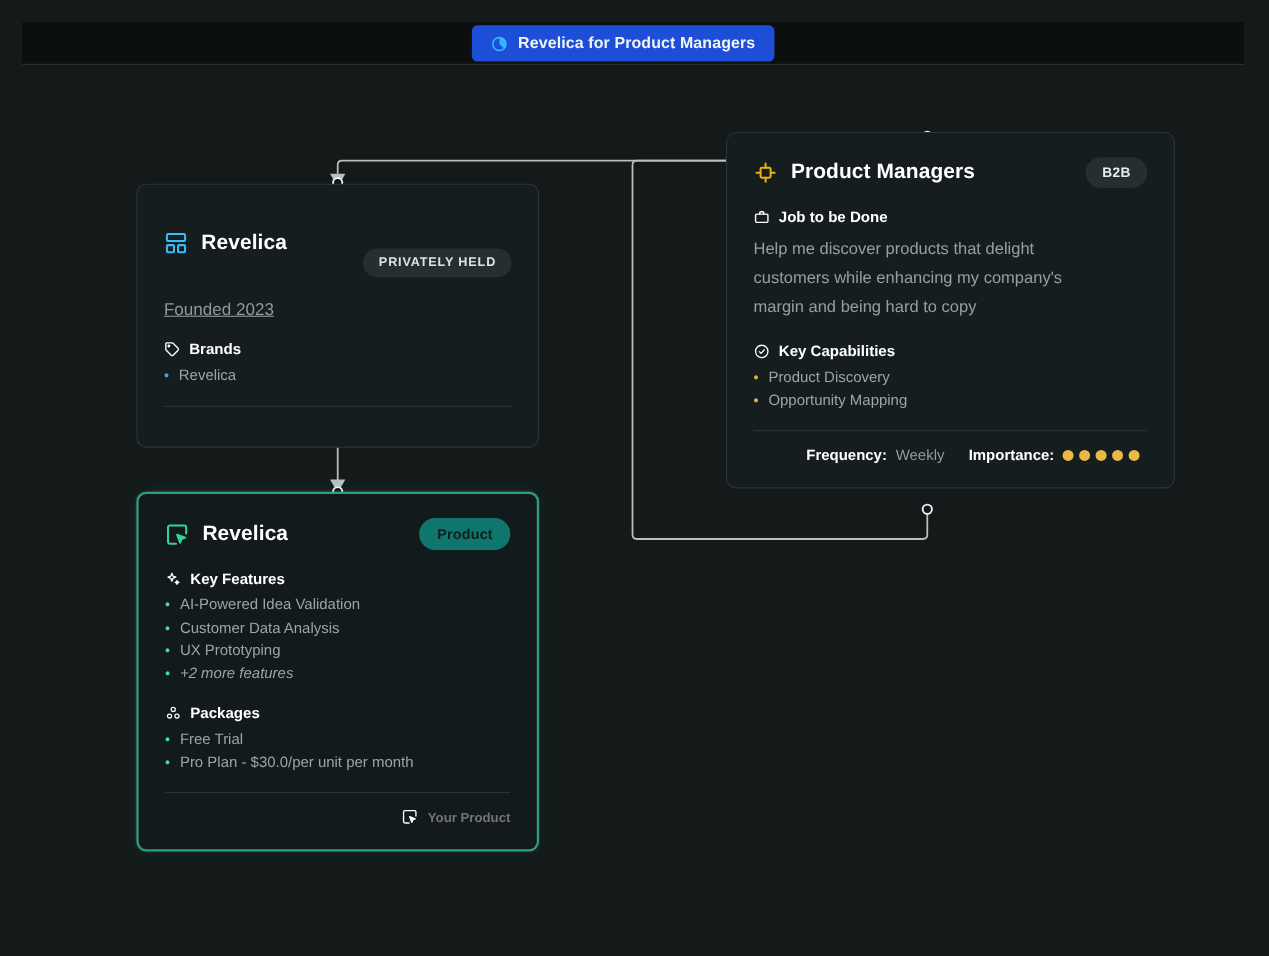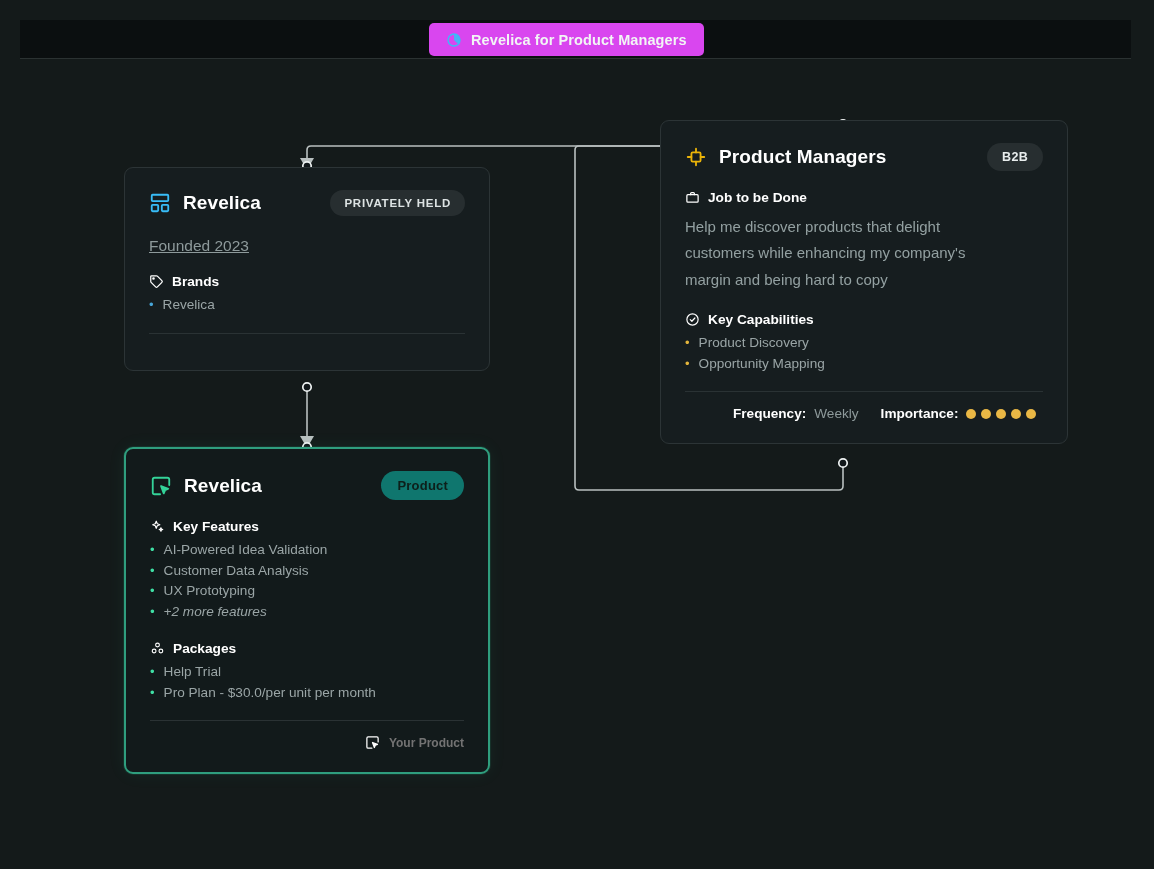--- a/index.html
+++ b/index.html
@@ -17,21 +17,21 @@
     position: absolute; left: 20px; top: 20px;
     width: 1111px; height: 39px;
     background: #0b0f10;
     border-bottom: 1px solid #2b3232;
   }
   .tab {
     position: absolute; left: 409px; top: 3px;
     height: 33px;
     display: flex; align-items: center; gap: 9px;
     padding: 0 17px;
-    background: #d946ef;
+    background: #1d4ed8;
     border-radius: 5px;
     cursor: pointer;
   }
   .tab-label {
     color: #f2f5f5; font-size: 14.5px; font-weight: bold;
     letter-spacing: .1px; white-space: nowrap;
   }
   .tab-icon { display: flex; width: 16px; height: 16px; }
 
   
@@ -61,20 +61,21 @@
   .card-icon { display: flex; width: 22px; height: 22px; flex: none; }
   .card-title { font-size: 19px; font-weight: bold; color: #ffffff; letter-spacing: .1px; }
 
   .badge {
     border-radius: 999px; font-weight: bold; white-space: nowrap; flex: none;
   }
   .badge-muted {
     background: #272e30; color: #dde3e3;
     font-size: 11.5px; letter-spacing: .75px;
     padding: 7px 14px;
+    margin-top: 36px;
   }
   .badge-b2b {
     background: #272e30; color: #e8eded;
     font-size: 12.5px; letter-spacing: .3px;
     padding: 7px 15px;
   }
   .badge-product {
     background: #0f766e; color: #0d1f1a;
     font-size: 13px; letter-spacing: .2px;
     padding: 7px 16px;
@@ -254,21 +255,21 @@
             <circle cx="12" cy="6.4" r="3"></circle>
             <circle cx="6.6" cy="16" r="3"></circle>
             <circle cx="17.4" cy="16" r="3"></circle>
           </svg>
         </span>
         <span>Packages</span>
       </div>
       <ul class="items">
         <li>
           <span class="dot dot-green">•</span>
-          <span>Help Trial</span>
+          <span>Free Trial</span>
         </li>
         <li>
           <span class="dot dot-green">•</span>
           <span>Pro Plan - $30.0/per unit per month</span>
         </li>
       </ul>
     </div>
 
     <div class="divider"></div>
 

